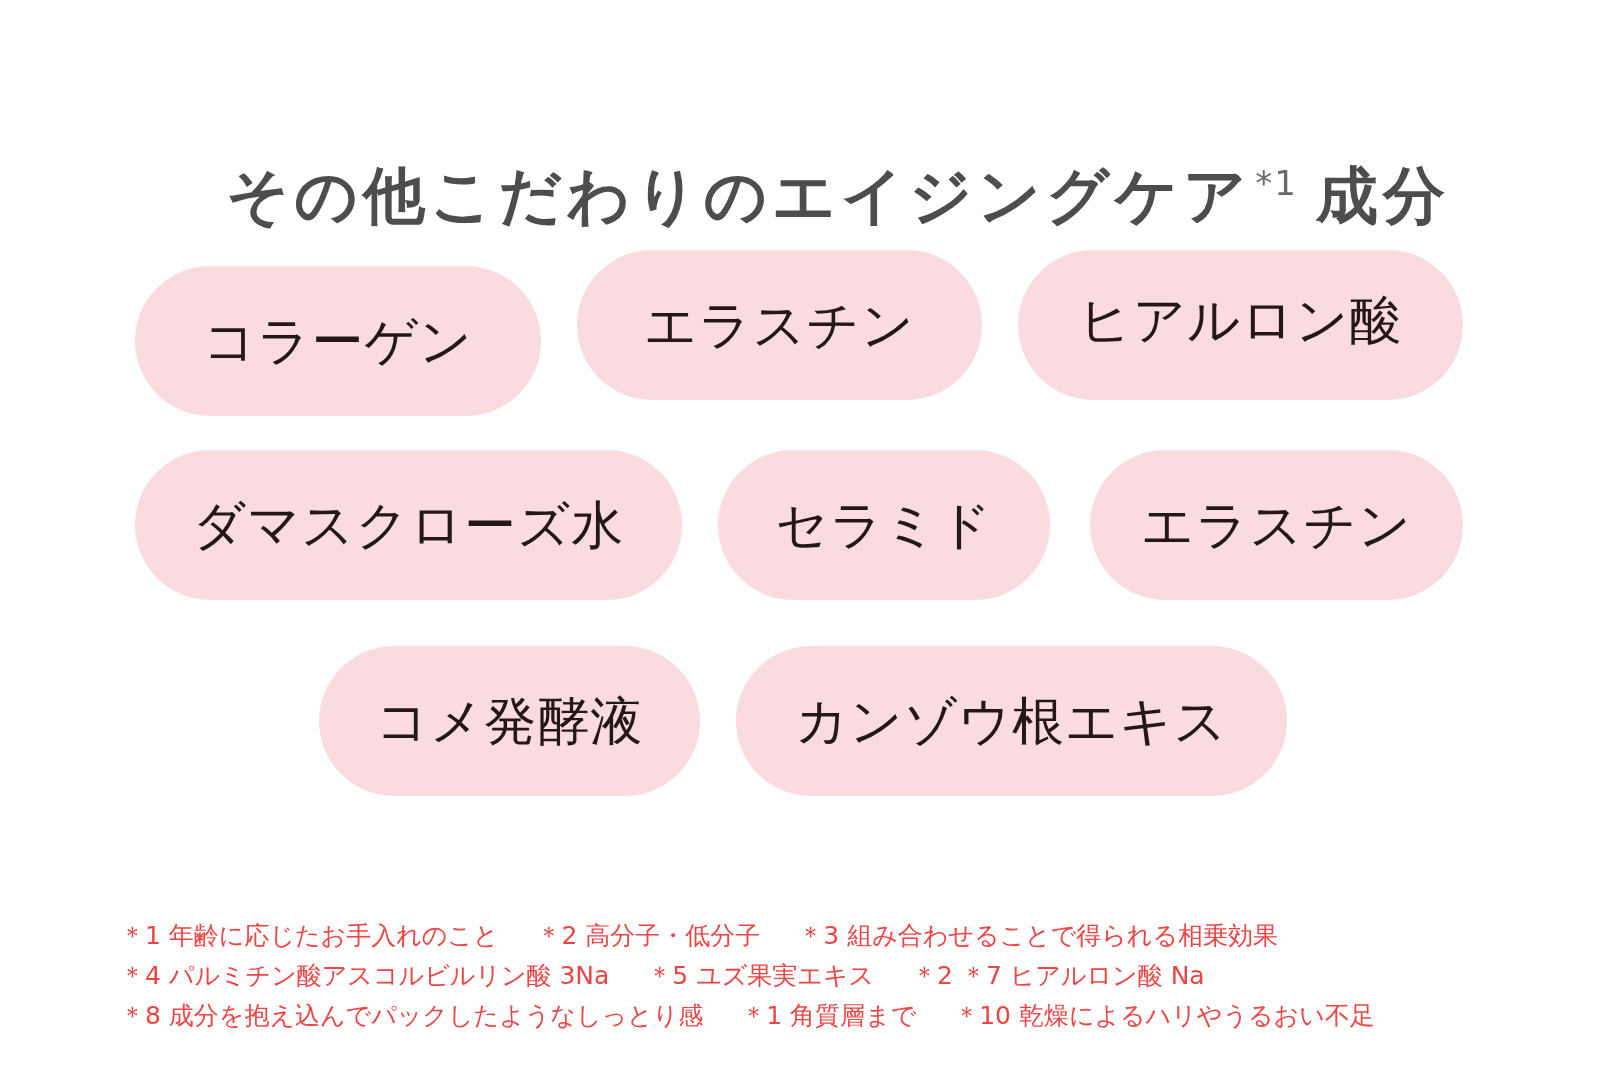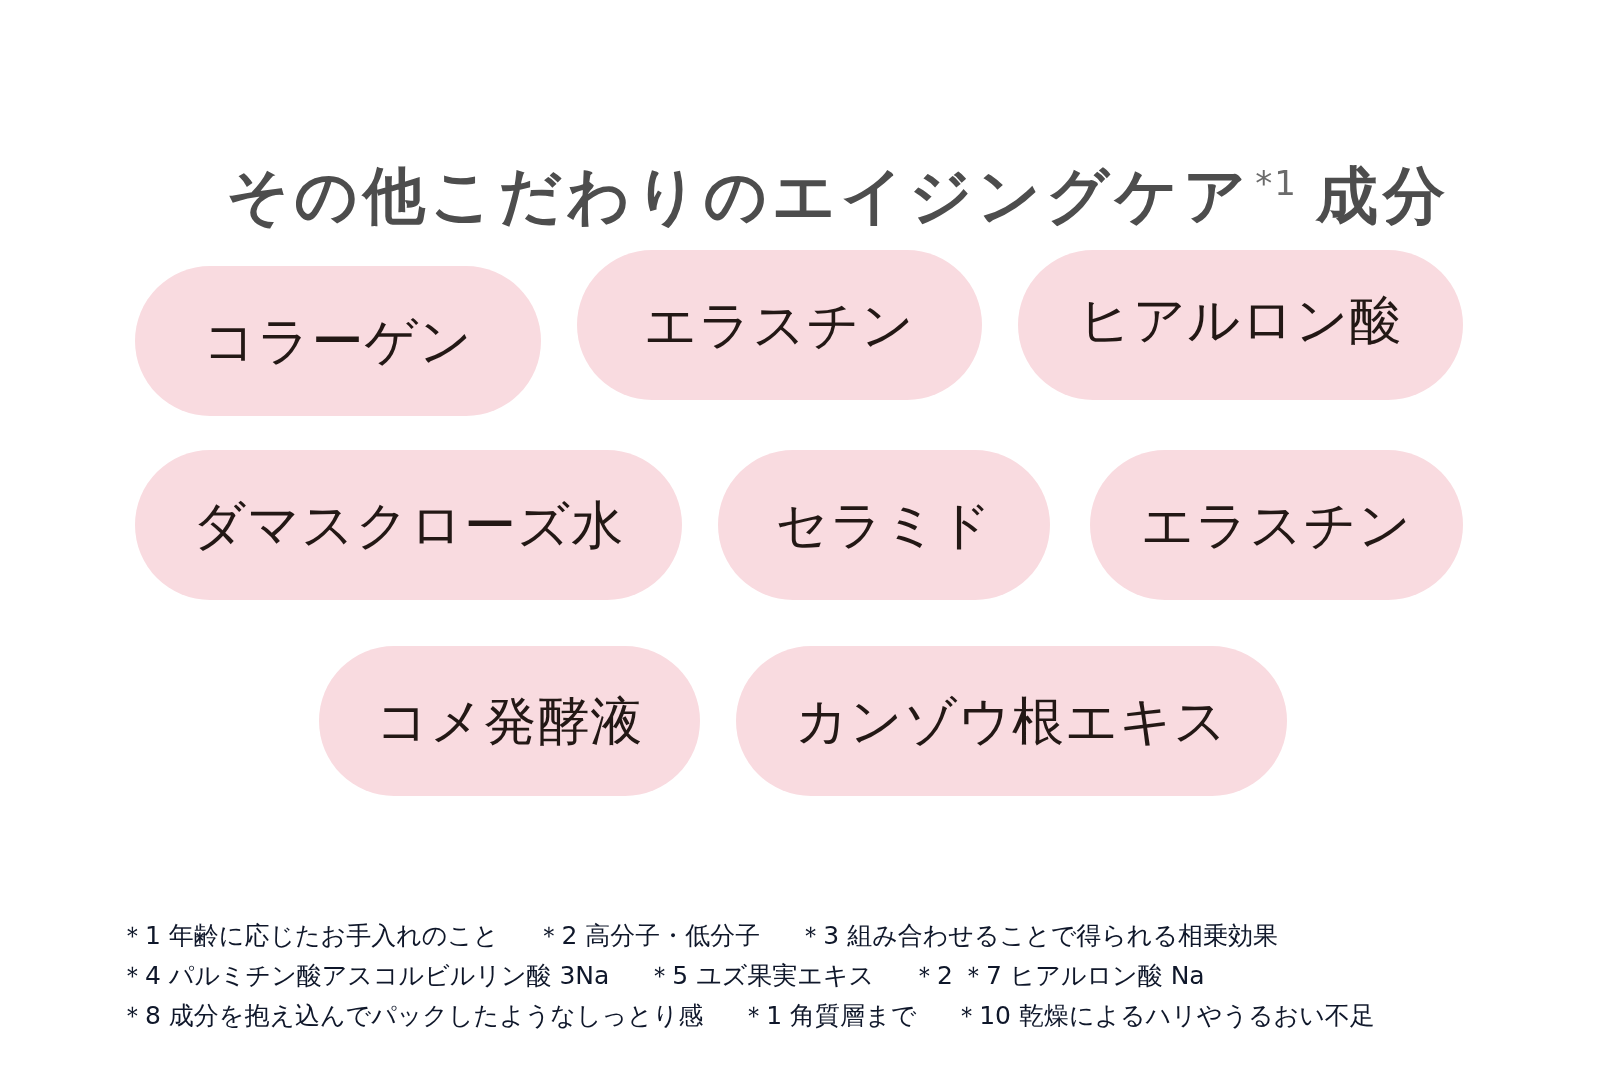--- a/index.html
+++ b/index.html
@@ -48,21 +48,21 @@
       font-size: 52px;
       line-height: 1;
       white-space: nowrap;
       letter-spacing: 1px;
     }
     .footnotes {
       position: absolute;
       left: 120px;
       top: 916px;
       width: 1400px;
-      color: #0f172a;
+      color: #ef4444;
       font-size: 25px;
       line-height: 40px;
       white-space: nowrap;
     }
     .footnotes .line { height: 40px; }
     .footnotes .item { margin-right: 30px; }
   </style>
 </head>
 <body>
 

